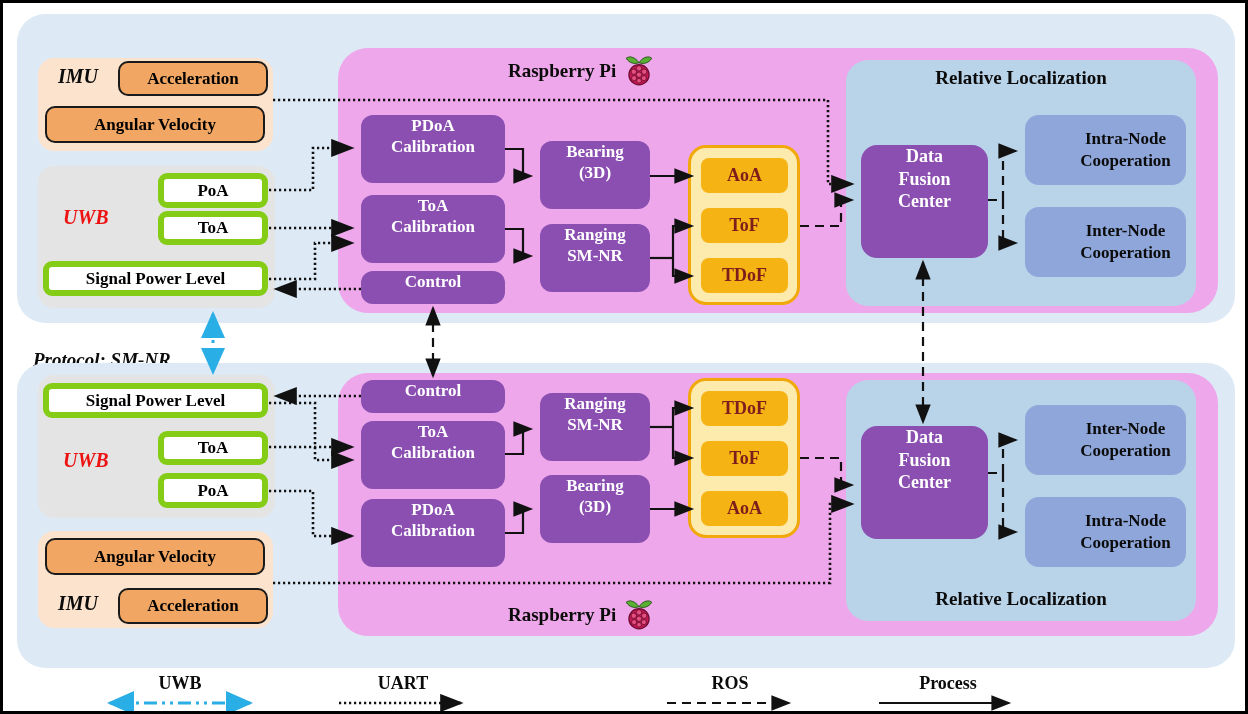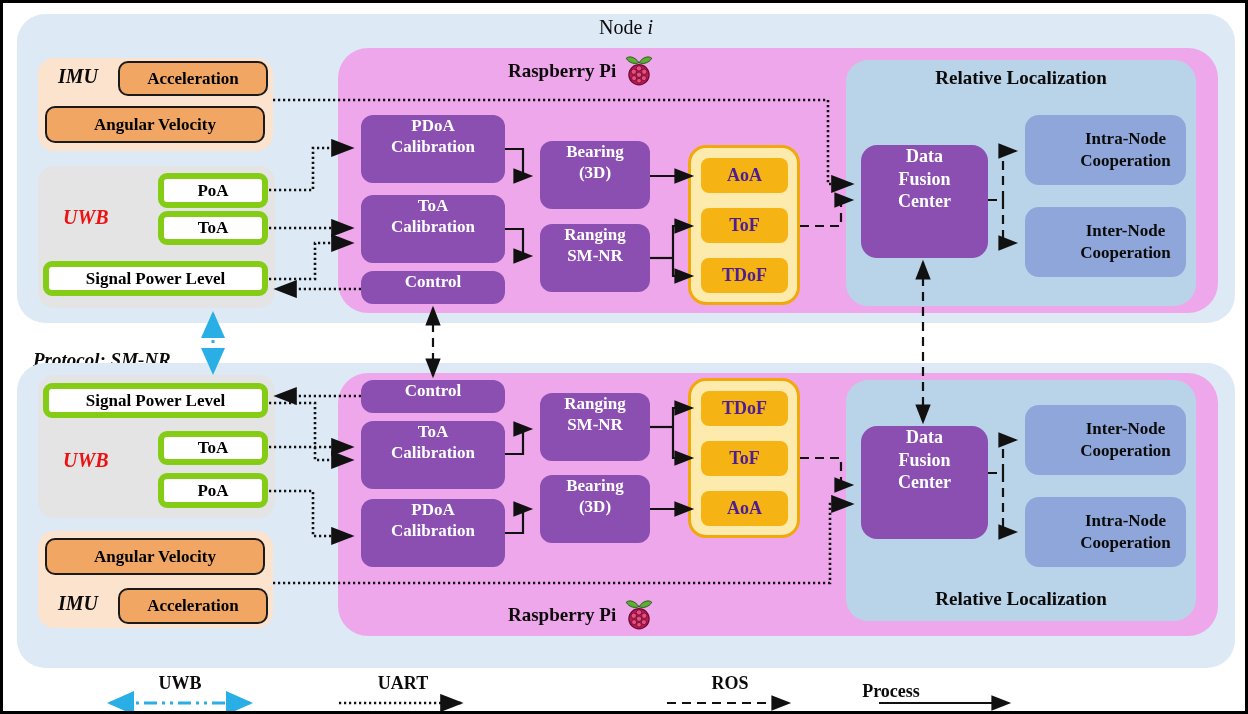--- a/index.html
+++ b/index.html
@@ -8,21 +8,21 @@
   .abs{position:absolute;box-sizing:border-box;}
   .node-bg{background:#dde9f5;border-radius:28px;}
   .pink-bg{background:#efa7eb;border-radius:30px;}
   .relloc-bg{background:#b9d3e9;border-radius:22px;}
   .peach-bg{background:#fbe3ce;border-radius:16px;}
   .gray-bg{background:#e4e4e4;border-radius:16px;}
   .ybox{background:#fdeaad;border:3px solid #f1a80b;border-radius:18px;}
   .pbox{background:#8a4fb1;border-radius:12px;color:#fff;display:flex;align-items:flex-start;justify-content:center;
         text-align:center;font-weight:bold;font-size:17px;line-height:1.25;}
   .pbox span,.coopbox span{white-space:pre-line;}
-  .goldbox{background:#f6b414;border-radius:8px;color:#4c1d95;display:flex;align-items:center;justify-content:center;
+  .goldbox{background:#f6b414;border-radius:8px;color:#7f1d1d;display:flex;align-items:center;justify-content:center;
         font-weight:bold;font-size:18px;}
   .wbox{background:#fff;border:6px solid #84cc16;border-radius:9px;color:#000;display:flex;align-items:center;
         justify-content:center;font-weight:bold;font-size:17px;}
   .obox{background:#f1a763;border:2px solid #1a1a1a;border-radius:10px;color:#000;display:flex;align-items:center;
         justify-content:center;font-weight:bold;font-size:17px;}
   .coopbox{background:#8ea6d9;border-radius:14px;color:#0b0b0b;display:flex;align-items:center;justify-content:center;
         text-align:center;font-weight:bold;font-size:17px;line-height:1.3;padding-left:40px;}
   .section-title{font-weight:bold;font-size:19px;color:#0b0b0b;text-align:center;}
   .node-title{font-size:20px;color:#0b0b0b;text-align:center;}
   .node-title .var{font-style:italic;}
@@ -35,24 +35,20 @@
   .dash{stroke:#111;stroke-width:2.2;stroke-dasharray:9 6;fill:none;}
   .solid{stroke:#111;stroke-width:2.2;fill:none;}
   .cyan{stroke:#2aaee6;stroke-width:3;stroke-dasharray:13 5 3 5 3 5;fill:none;}
 </style>
 </head>
 <body>
 
 <div class="frame">
 
   <div class="abs node-bg" style="left:14px;top:11px;width:1218px;height:309px;"></div>
-  <div class="abs node-title" style="left:14px;top:13px;width:1218px;">
-    <span>Node</span>
-    <span class="var">i</span>
-  </div>
 
   <div class="abs pink-bg" style="left:335px;top:45px;width:880px;height:265px;"></div>
   <div class="abs rpi-title" style="left:505px;top:51px;">
     <span class="section-title">Raspberry Pi</span>
     <svg width="30" height="34" viewBox="0 0 40 44">
       <path d="M20 11 C14 2 6 2 3 5 C7 12 15 13 20 11Z" fill="#5ab033" stroke="#1f4d12" stroke-width="1.2"></path>
       <path d="M20 11 C26 2 34 2 37 5 C33 12 25 13 20 11Z" fill="#5ab033" stroke="#1f4d12" stroke-width="1.2"></path>
       <circle cx="20" cy="27" r="13.5" fill="#c21752" stroke="#6b0b2e" stroke-width="1.6"></circle>
       <circle cx="20" cy="18.5" r="3.6" fill="#e54f7f" stroke="#6b0b2e" stroke-width="1.1"></circle>
       <circle cx="13" cy="23" r="3.6" fill="#e54f7f" stroke="#6b0b2e" stroke-width="1.1"></circle>
@@ -217,21 +213,21 @@
 Cooperation</span>
     </div>
   <div class="abs coopbox" style="left:1022px;top:494px;width:161px;height:70px;">
       <span>Intra-Node
 Cooperation</span>
     </div>
 
   <div class="abs legend-label" style="left:127px;top:670px;width:100px;">UWB</div>
   <div class="abs legend-label" style="left:350px;top:670px;width:100px;">UART</div>
   <div class="abs legend-label" style="left:677px;top:670px;width:100px;">ROS</div>
-  <div class="abs legend-label" style="left:838px;top:670px;width:100px;margin-top:8px;">Process</div>
+  <div class="abs legend-label" style="left:895px;top:670px;width:100px;">Process</div>
 
   <svg class="overlay" width="1248" height="714" viewBox="0 0 1248 714">
     <defs>
       <marker id="ab" orient="auto-start-reverse" markerWidth="10" markerHeight="8" refX="8" refY="3.5">
         <path d="M0,0 L9,3.5 L0,7 Z" fill="#111"></path>
       </marker>
       <marker id="ac" orient="auto-start-reverse" markerWidth="10" markerHeight="9" refX="8" refY="4">
         <path d="M0,0 L9,4 L0,8 Z" fill="#2aaee6"></path>
       </marker>
     </defs>

